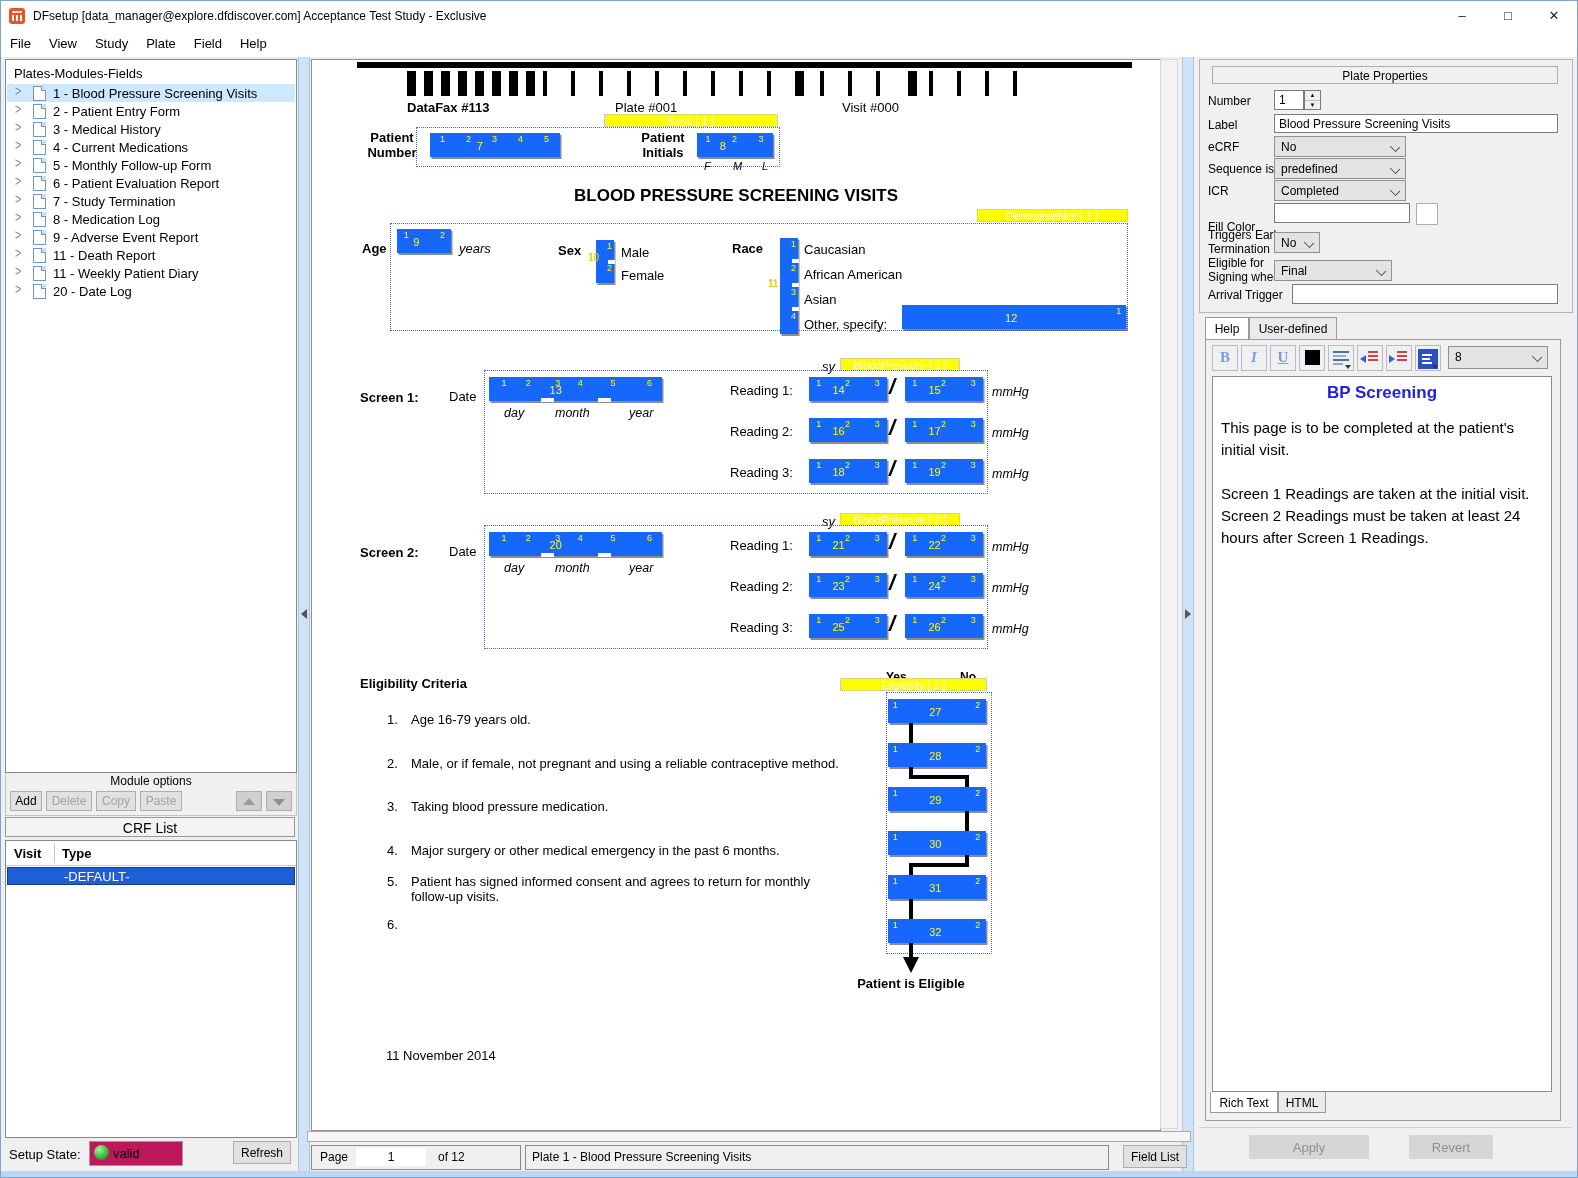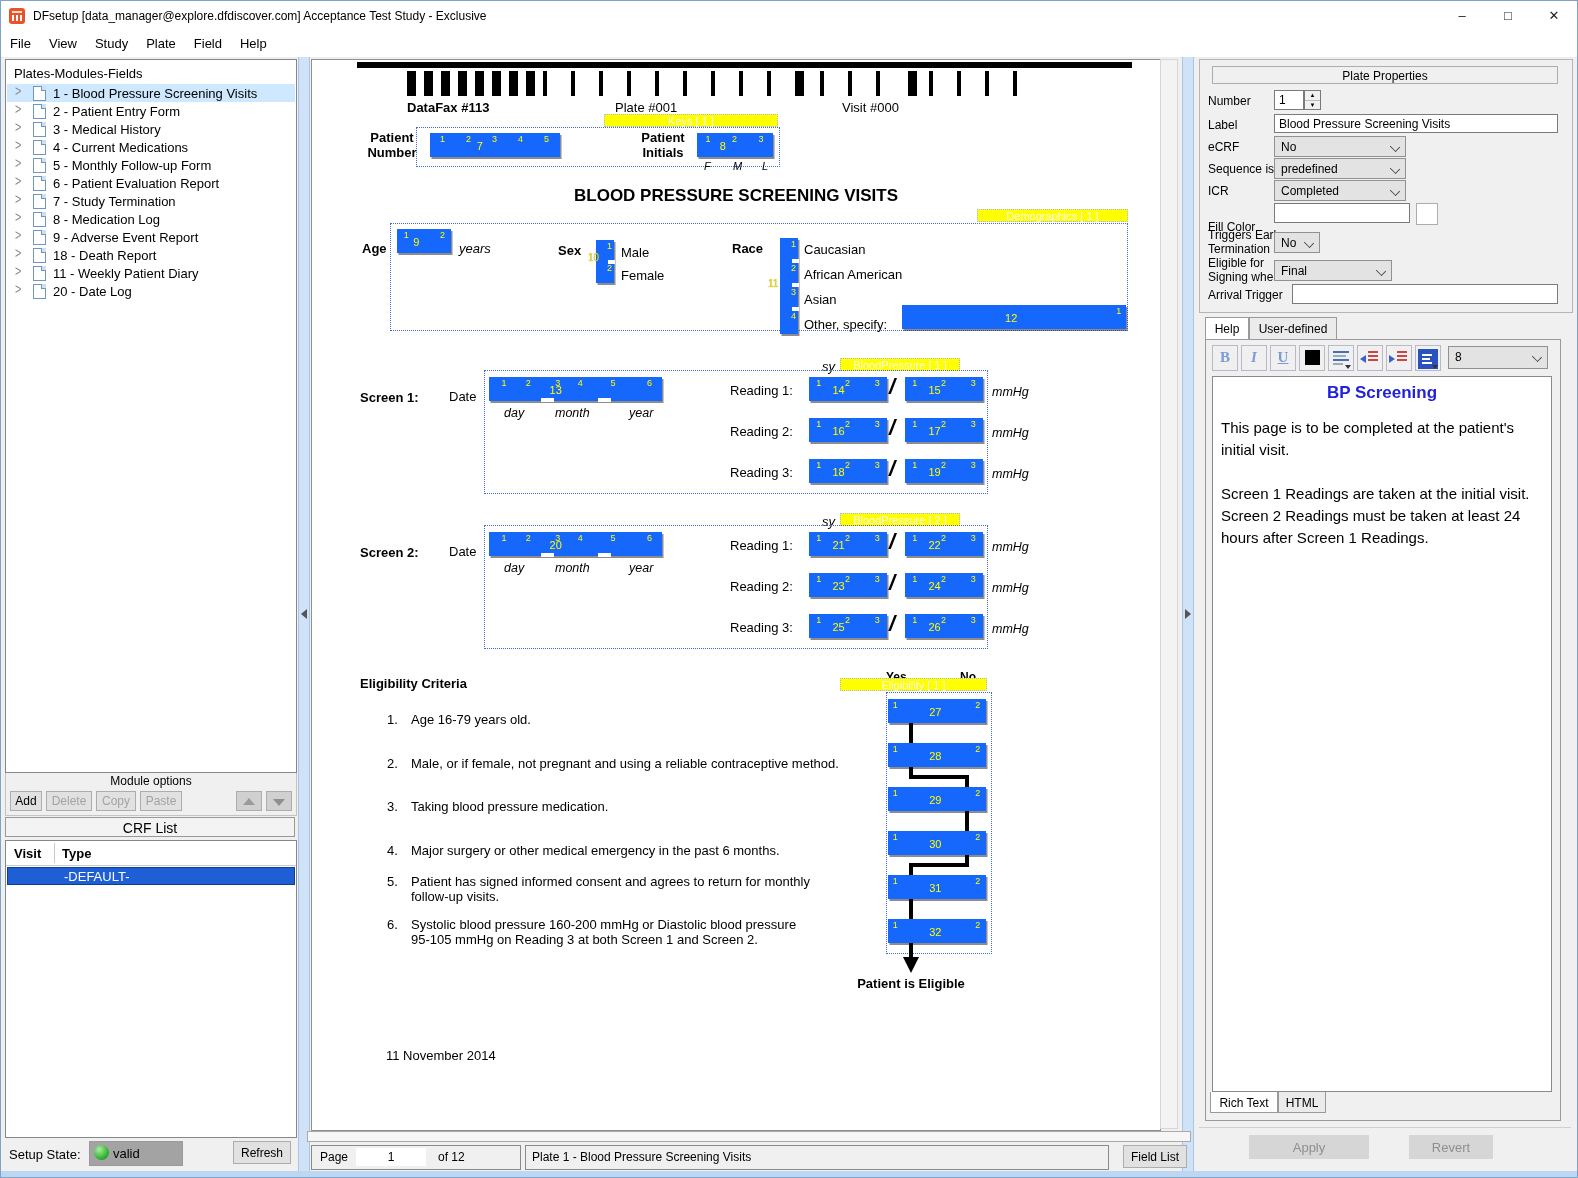--- a/index.html
+++ b/index.html
@@ -117,21 +117,21 @@
           <div class="tree-label">8 - Medication Log</div>
         </div>
         <div class="tree-item" style="top: 144px;">
           <div class="tw-chev">&gt;</div>
           <div class="doc-ic"></div>
           <div class="tree-label">9 - Adverse Event Report</div>
         </div>
         <div class="tree-item" style="top: 162px;">
           <div class="tw-chev">&gt;</div>
           <div class="doc-ic"></div>
-          <div class="tree-label">18 - Death Report</div>
+          <div class="tree-label">11 - Death Report</div>
         </div>
         <div class="tree-item" style="top: 180px;">
           <div class="tw-chev">&gt;</div>
           <div class="doc-ic"></div>
           <div class="tree-label">11 - Weekly Patient Diary</div>
         </div>
         <div class="tree-item" style="top: 198px;">
           <div class="tw-chev">&gt;</div>
           <div class="doc-ic"></div>
           <div class="tree-label">20 - Date Log</div>
@@ -159,21 +159,21 @@
     <div class="lbl fb" style="left:8px;top:5px;font-size:13px;">Visit</div>
     <div class="lbl fb" style="left:56px;top:5px;font-size:13px;">Type</div>
     <div class="abs" style="left:48px;top:2px;width:1px;height:20px;background:#c9c9c9;"></div>
     <div class="abs" style="left:0;top:24px;right:0;height:1px;background:#c9c9c9;"></div>
     <div id="crf-row" class="abs" style="left:1px;top:26px;right:1px;height:18px;background:#1f5fd6;border:1px solid #123f8a;color:#fff;font-size:13px;box-sizing:border-box;">
       <span style="position:absolute;left:56px;top:1px;">-DEFAULT-</span>
     </div>
   </div>
 
   <div class="lbl" style="left:4px;top:1088px;font-size:13px;">Setup State:</div>
-  <div class="abs" style="left:84px;top:1082px;width:92px;height:23px;border:1px solid #9a9a9a;background:#a3a3a3;">
+  <div class="abs" style="left:84px;top:1082px;width:92px;height:23px;border:1px solid #9a9a9a;background:#be185d;">
     <span style="position:absolute;left:4px;top:3px;width:15px;height:15px;border-radius:50%;background:radial-gradient(circle at 35% 30%,#a8ef9f,#2fae2f 65%,#187a18);"></span>
     <span style="position:absolute;left:23px;top:4px;font-size:13px;">valid</span>
   </div>
   <div class="btn" style="left:228px;top:1082px;width:58px;height:23px;padding-top:4px;">Refresh</div>
 </div>
 
 <div class="strip" style="left:297px;">
     <div class="tri-l"></div>
   </div>
 <div class="strip" style="left:1181px;">
@@ -411,21 +411,20 @@
     <div class="ftext" style="left: 99px; top: 652px; line-height: 15px;">Age 16-79 years old.</div>
     <div class="ftext" style="left: 75px; top: 696px;">2.</div>
     <div class="ftext" style="left: 99px; top: 696px; line-height: 15px;">Male, or if female, not pregnant and using a reliable contraceptive method.</div>
     <div class="ftext" style="left: 75px; top: 739px;">3.</div>
     <div class="ftext" style="left: 99px; top: 739px; line-height: 15px;">Taking blood pressure medication.</div>
     <div class="ftext" style="left: 75px; top: 783px;">4.</div>
     <div class="ftext" style="left: 99px; top: 783px; line-height: 15px;">Major surgery or other medical emergency in the past 6 months.</div>
     <div class="ftext" style="left: 75px; top: 814px;">5.</div>
     <div class="ftext" style="left: 99px; top: 814px; line-height: 15px;">Patient has signed informed consent and agrees to return for monthly<br>follow-up visits.</div>
     <div class="ftext" style="left: 75px; top: 857px;">6.</div>
-    <div class="ftext" style="left: 99px; top: 857px; line-height: 15px;">Systolic blood pressure 160-200 mmHg or Diastolic blood pressure<br>95-105 mmHg on Reading 3 at both Screen 1 and Screen 2.</div>
     <div class="comb" style="left: 576px; top: 639px; width: 98px; height: 24px;">
       <span class="tick" style="left: calc(8% - 3px);">1</span>
       <span class="tick" style="left: calc(92% - 3px);">2</span>
       <span class="fnum" style="left: 42%;">27</span>
     </div>
     <div class="comb" style="left: 576px; top: 683px; width: 98px; height: 24px;">
       <span class="tick" style="left: calc(8% - 3px);">1</span>
       <span class="tick" style="left: calc(92% - 3px);">2</span>
       <span class="fnum" style="left: 42%;">28</span>
     </div>

